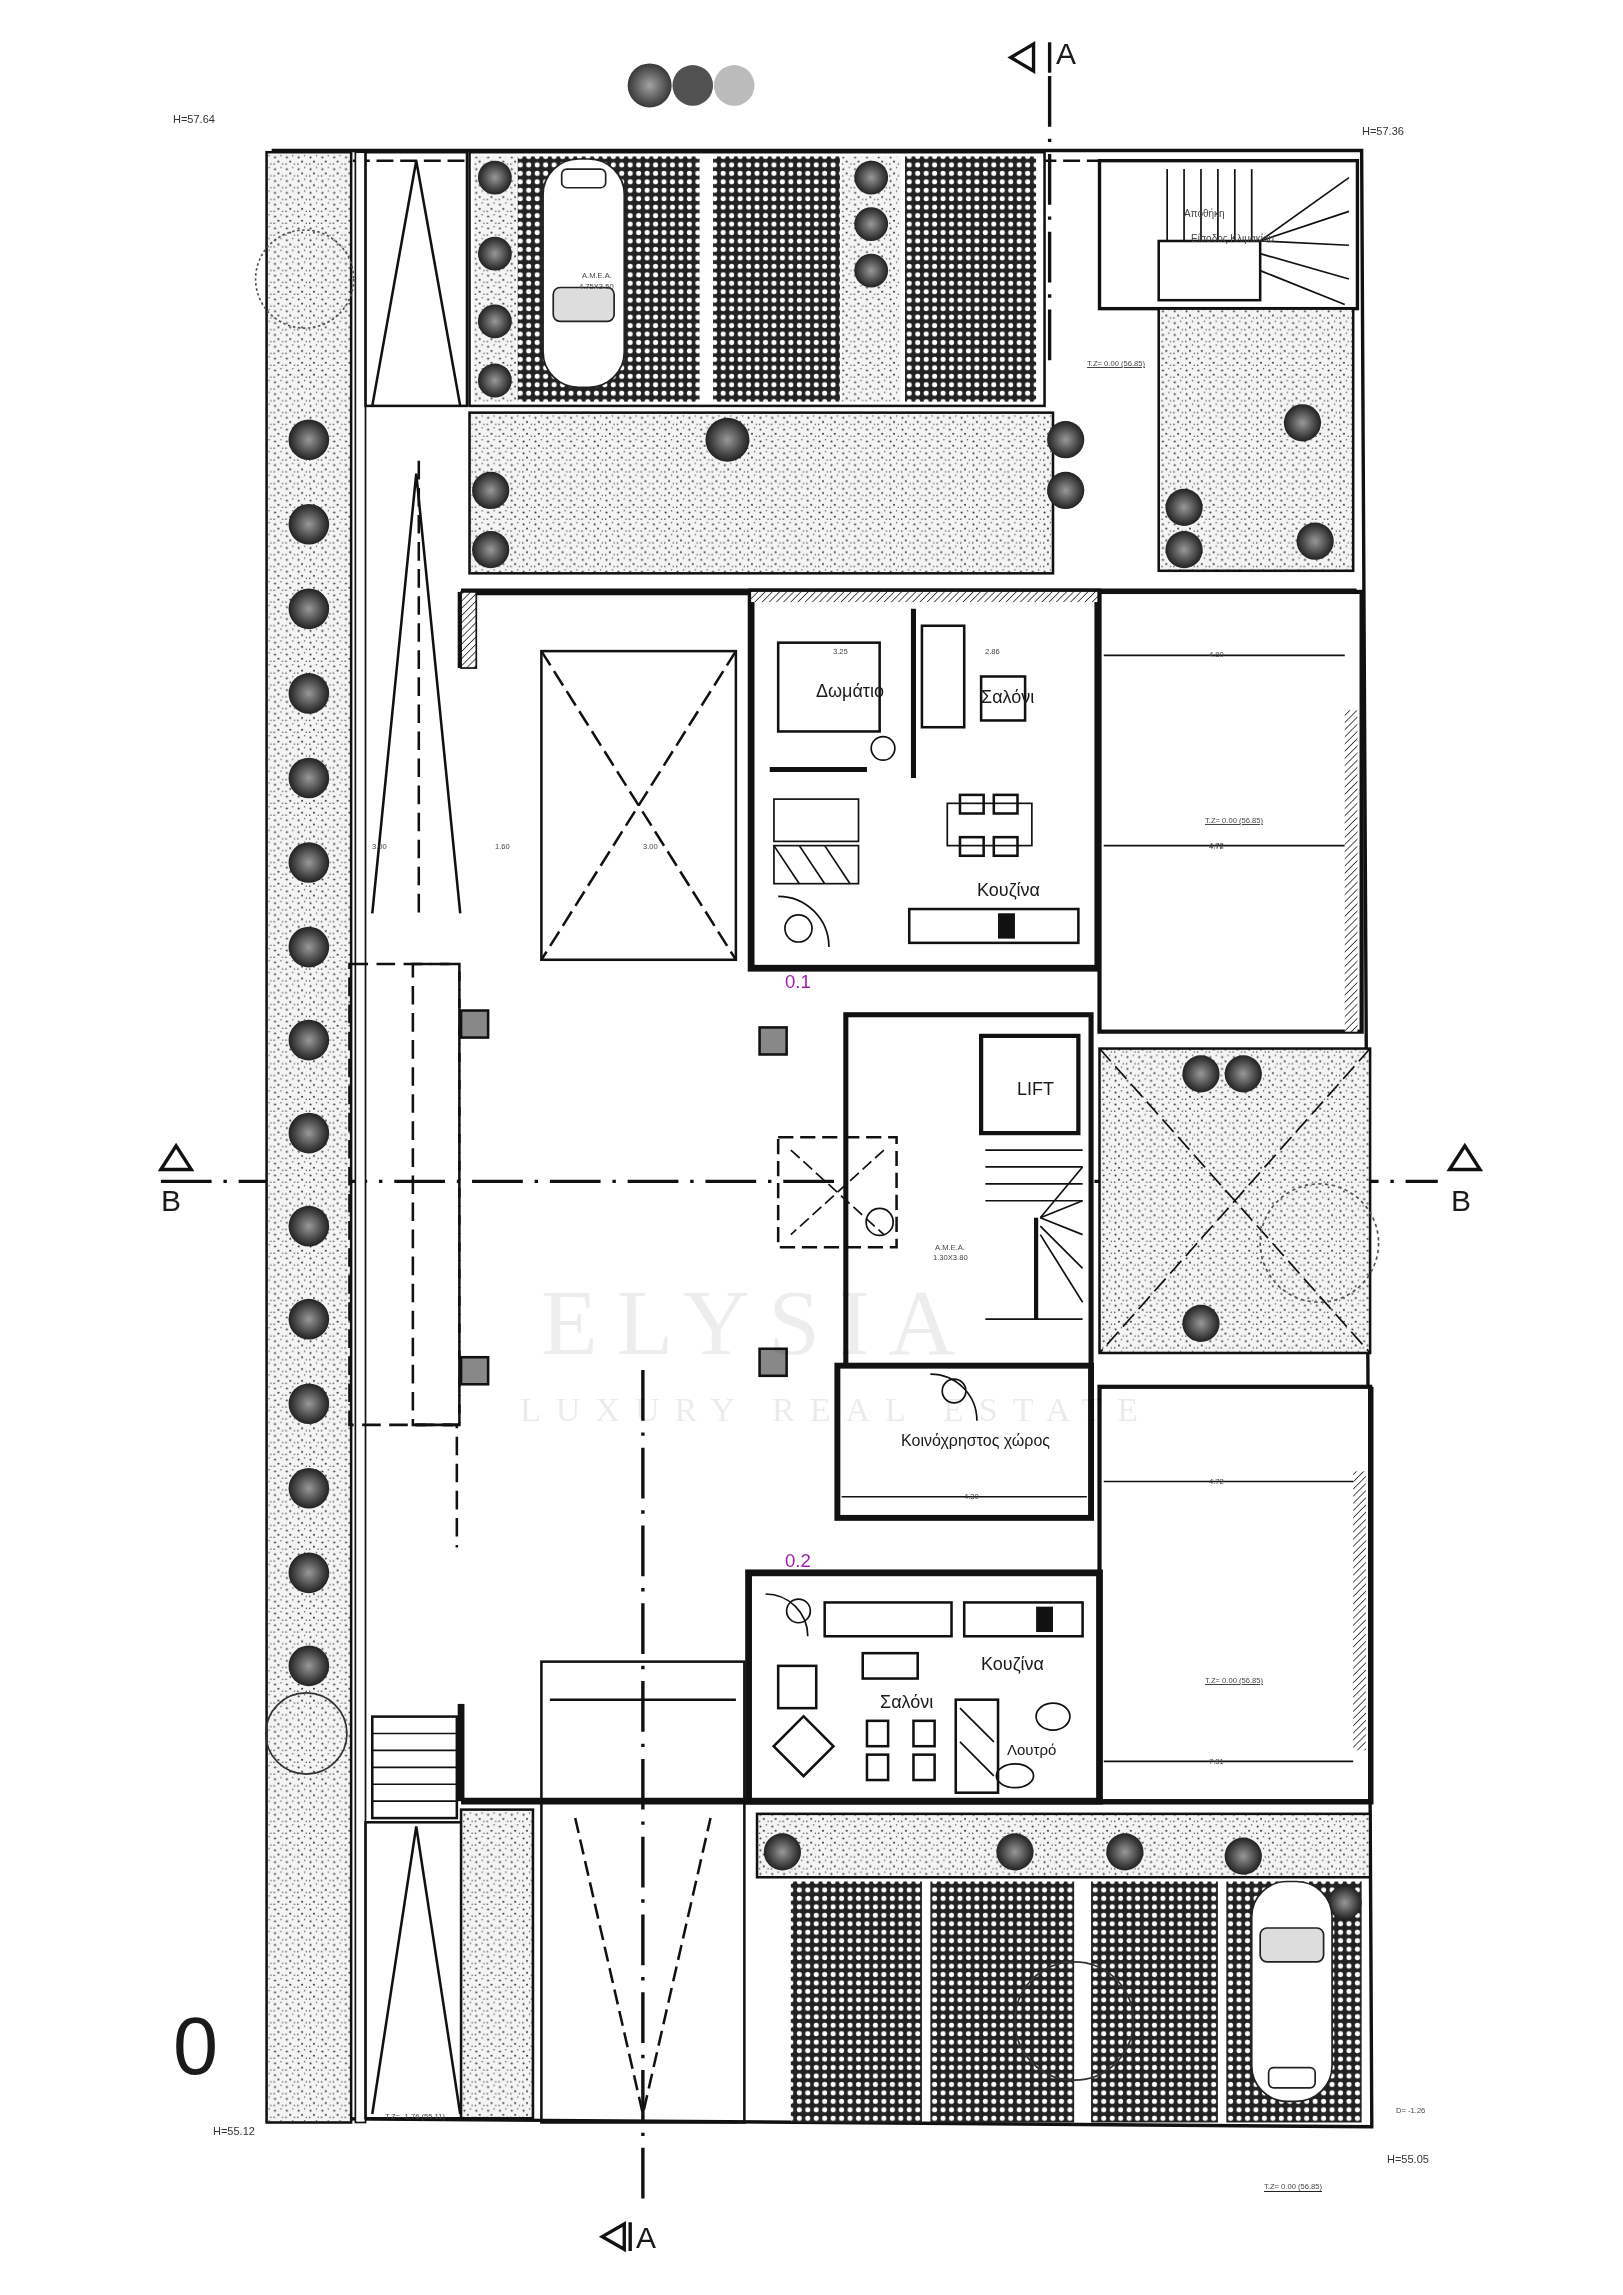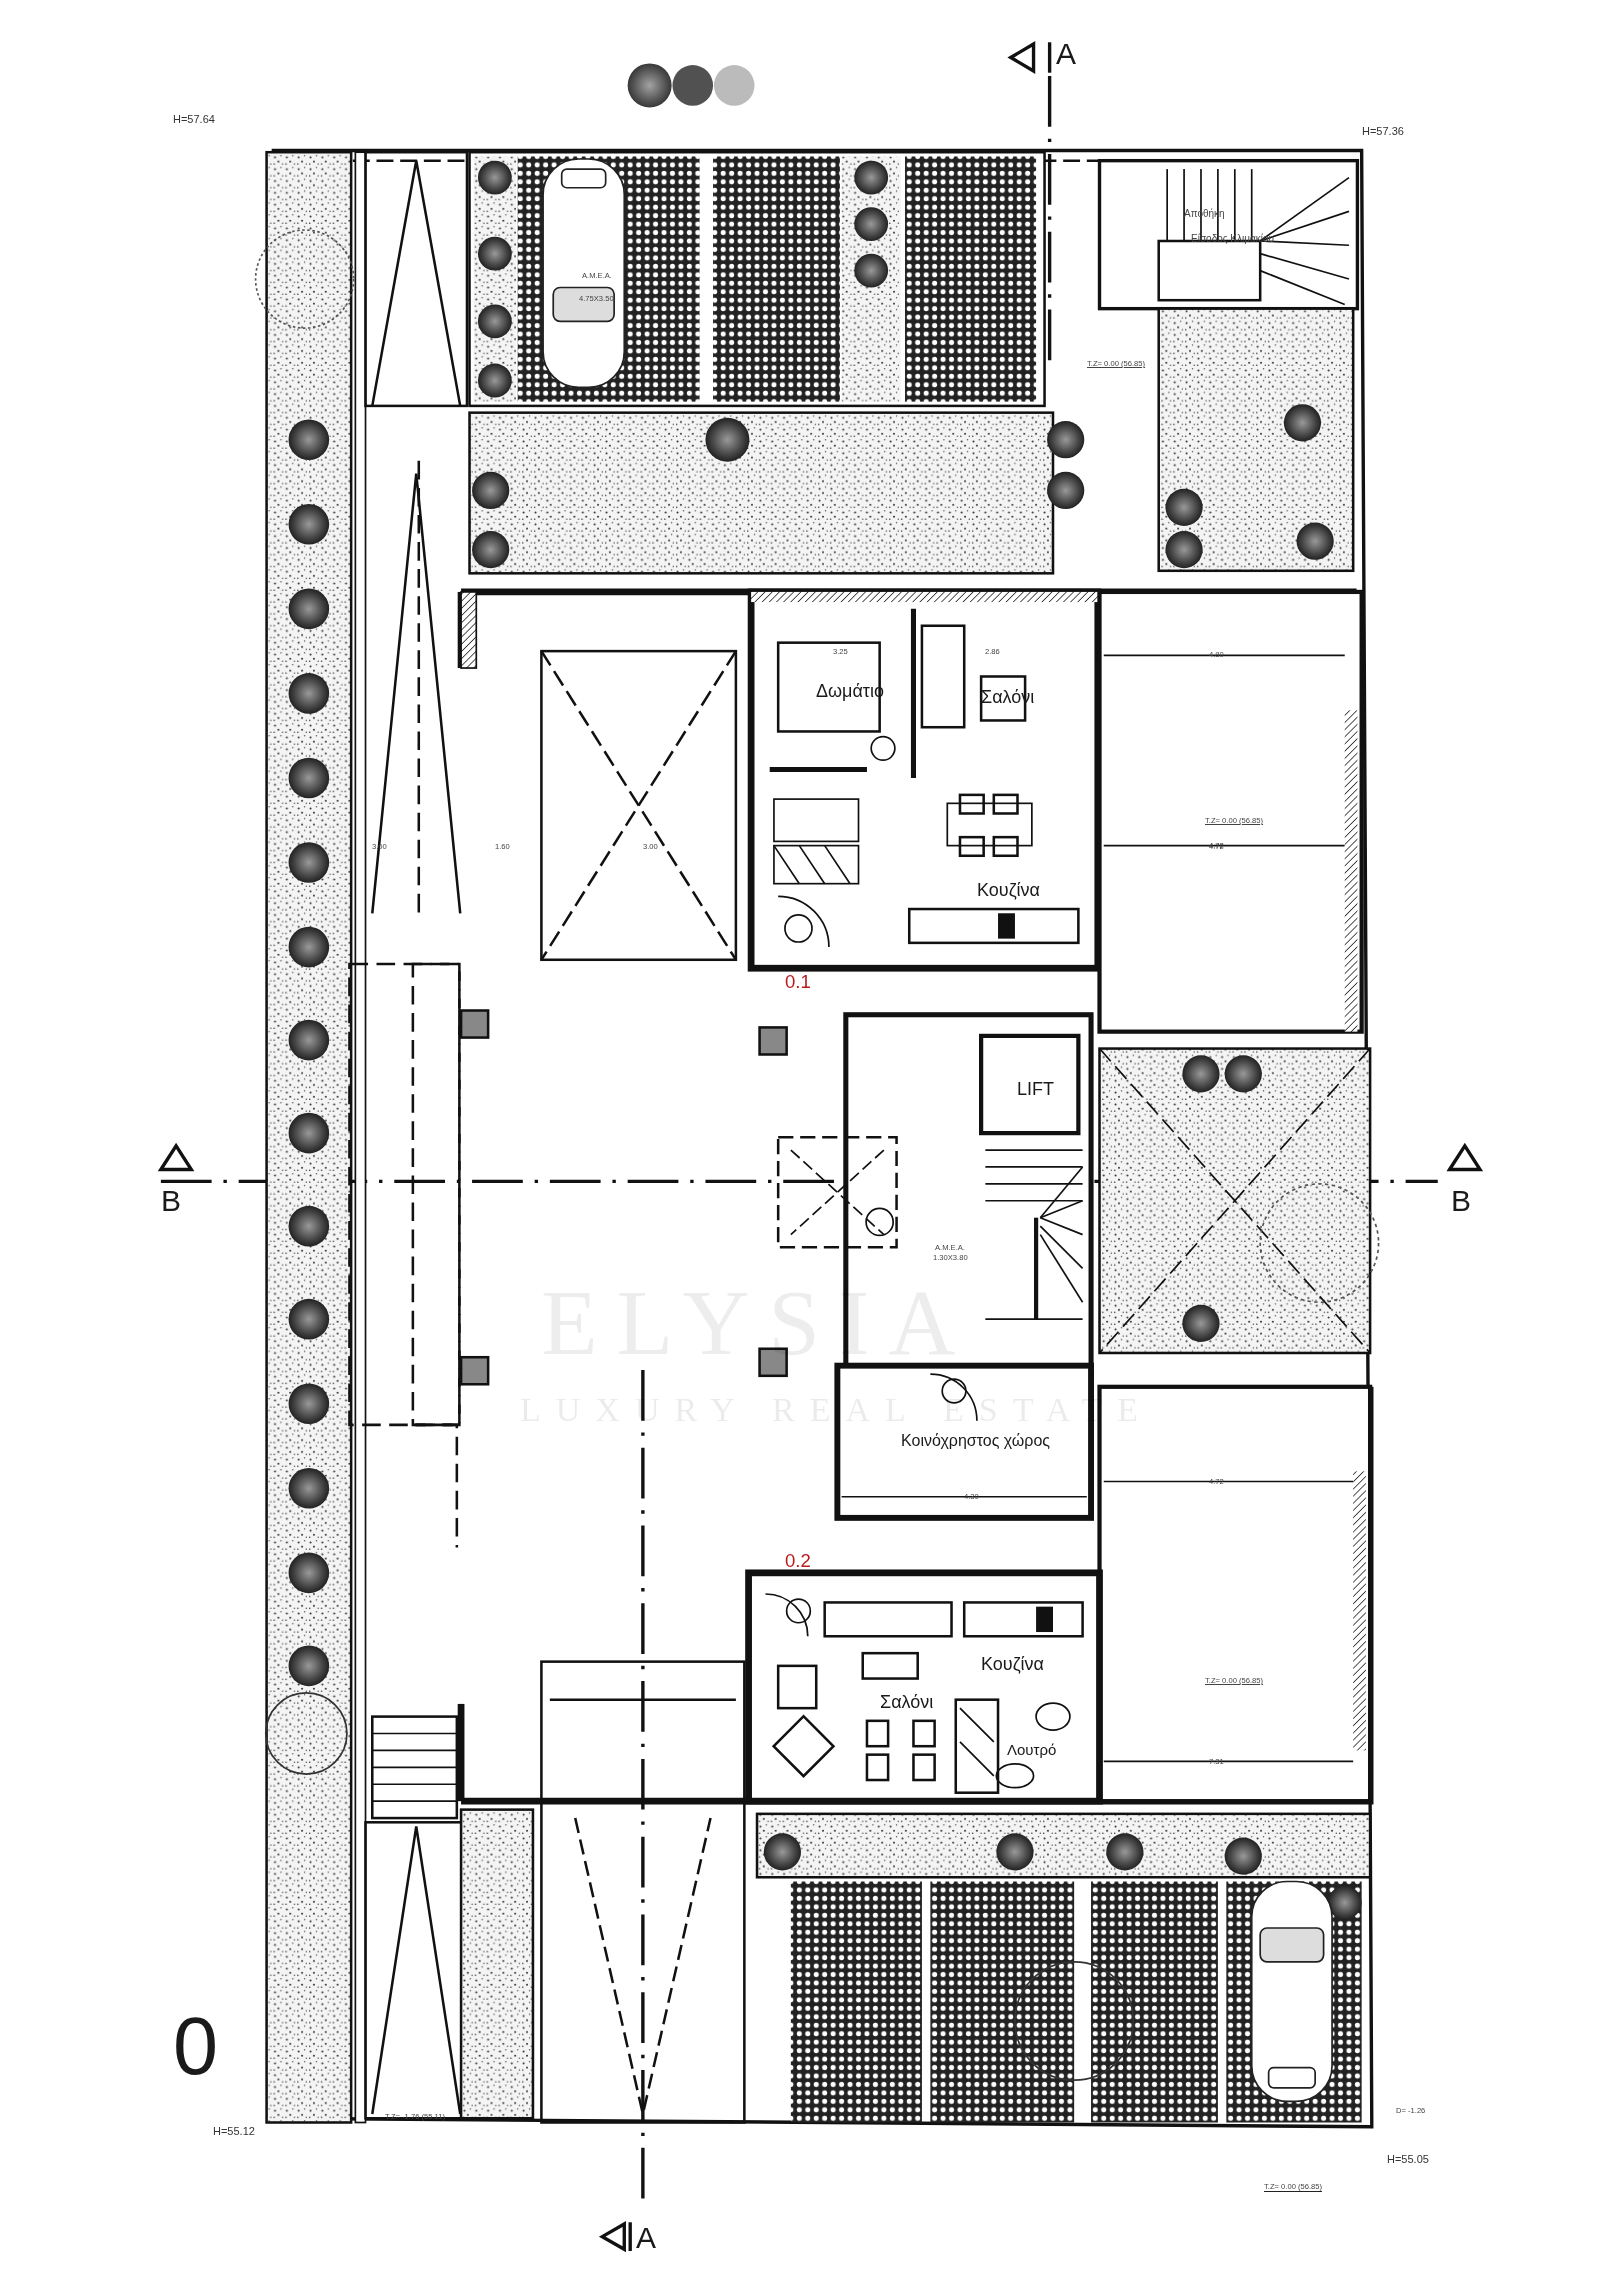--- a/index.html
+++ b/index.html
@@ -3,21 +3,21 @@
 <meta charset="utf-8">
 <style>
   html,body{margin:0;padding:0;background:#ffffff;}
   body{width:1624px;height:2295px;position:relative;overflow:hidden;font-family:"Liberation Sans",sans-serif;color:#111;}
   svg#plan{position:absolute;left:0;top:0;width:1624px;height:2295px;}
   .lbl{position:absolute;white-space:nowrap;font-family:"Liberation Sans",sans-serif;color:#1a1a1a;}
   .room{font-size:18px;}
   .elev{font-size:11px;color:#333;}
   .tiny{font-size:7.6px;color:#444;text-align:center;}
   .sect{font-size:30px;font-weight:400;}
-  .apt{font-size:18.6px;color:#b91c1c;}
+  .apt{font-size:18.6px;color:#a21caf;}
   .floor{font-size:81px;font-weight:400;}
   .wm1{font-family:Liberation Serif, serif;font-size:93px;letter-spacing:18.6px;color:rgba(0,0,0,0.07);}
   .wm2{font-family:"Liberation Serif",serif;font-size:34px;letter-spacing:15px;color:rgba(0,0,0,0.08);}
 </style>
 </head>
 <body>
 
 <svg id="plan" viewBox="0 0 1920 2714" xmlns="http://www.w3.org/2000/svg">
   <defs>
     <pattern id="grid" width="10" height="10" patternUnits="userSpaceOnUse">
@@ -374,19 +374,19 @@
 
 <div class="lbl room" style="left:1017px;top:1079px;">LIFT</div>
 <div class="lbl tiny" style="left:935px;top:1243px;">Α.Μ.Ε.Α.</div>
 <div class="lbl tiny" style="left:933px;top:1253px;">1.30X3.80</div>
 <div class="lbl room" style="left:901px;top:1432px;font-size:16px;">Κοινόχρηστος χώρος</div>
 <div class="lbl tiny" style="left:964px;top:1492px;">4.30</div>
 <div class="lbl tiny" style="left:1184px;top:208px;font-size:10px;">Αποθήκη</div>
 <div class="lbl tiny" style="left:1171px;top:233px;font-size:10px;margin-left:20px;">Είσοδος Κλιμακίου</div>
 
 <div class="lbl tiny" style="left:582px;top:271px;">Α.Μ.Ε.Α.</div>
-<div class="lbl tiny" style="left:579px;top:282px;margin-top:12px;">4.75X3.50</div>
+<div class="lbl tiny" style="left:579px;top:282px;">4.75X3.50</div>
 
 <div class="lbl tiny" style="left:372px;top:842px;">3.00</div>
 <div class="lbl tiny" style="left:495px;top:842px;">1.60</div>
 <div class="lbl tiny" style="left:643px;top:842px;">3.00</div>
 <div class="lbl tiny" style="left:1209px;top:842px;">4.72</div>
 
 
 </body></html>

